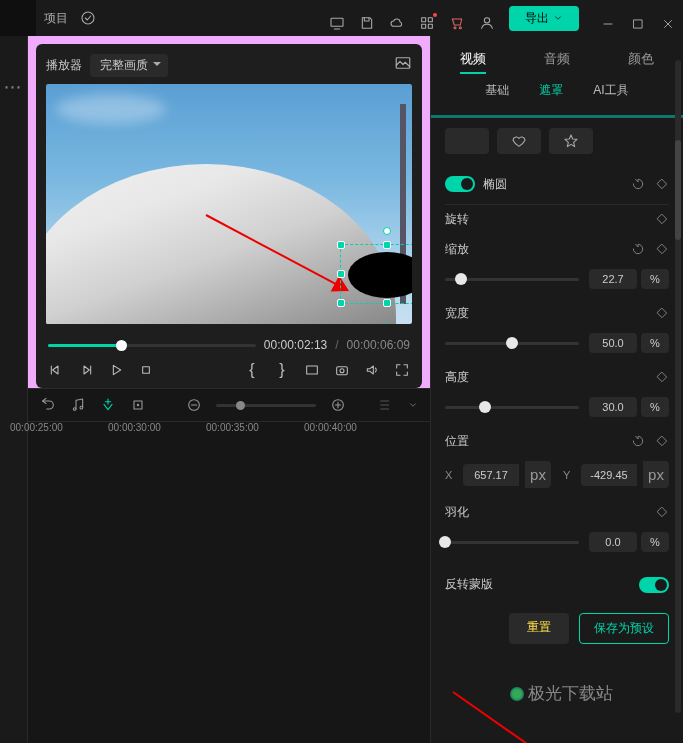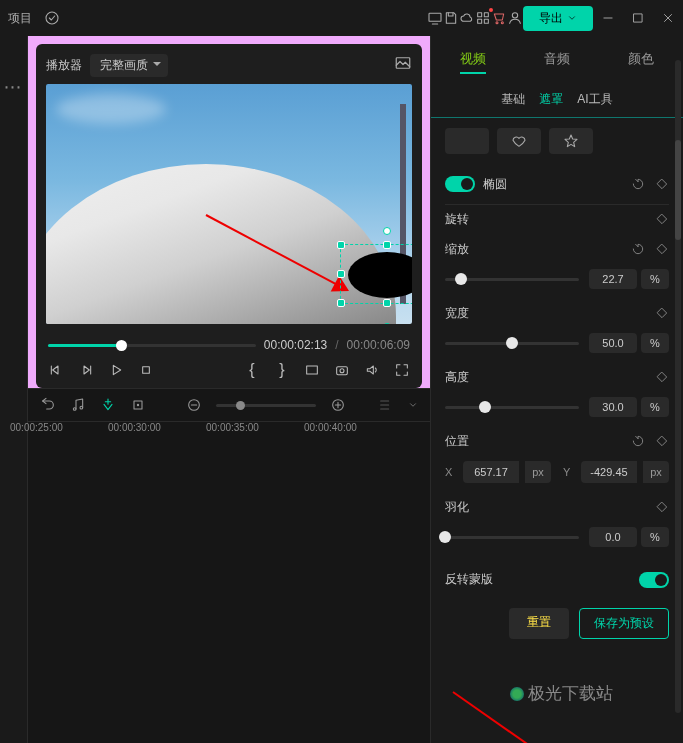--- a/index.html
+++ b/index.html
@@ -1,21 +1,21 @@
 <!DOCTYPE html>
 <html><head>
 <meta charset="utf-8">
 <style>
 * { margin: 0; padding: 0; box-sizing: border-box; font-family: "Microsoft YaHei", sans-serif; }
 body { background: #0f0f0f; color: #ccc; width: 683px; height: 743px; overflow: hidden; position: relative; }
 
 
-.topbar { height: 36px; display: flex; align-items: center; padding: 16px 8px; justify-content: space-between; background: #1a1a1a; }
+.topbar { height: 36px; display: flex; align-items: center; padding: 16px 8px; justify-content: space-between; background: #1a1a1a; margin-left: 36px; }
 .topbar-left { display: flex; align-items: center; gap: 12px; font-size: 12px; color: #aaa; }
-.topbar-right { display: flex; align-items: center; }
+.topbar-right { display: flex; align-items: flex-end; gap: 14px; }
 .topbar-icon { width: 16px; height: 16px; display: flex; align-items: center; justify-content: center; color: #aaa; cursor: pointer; }
 .export-btn { background: #00d4aa; color: #000; border-radius: 4px; padding: 4px 16px; font-size: 12px; display: flex; align-items: center; gap: 4px; cursor: pointer; }
 .win-controls { display: flex; gap: 16px; margin-left: 8px; }
 .win-icon { width: 14px; height: 14px; color: #aaa; cursor: pointer; }
 
 
 .main { display: flex; height: calc(100% - 36px); }
 .left-col { width: 28px; background: #1a1a1a; border-right: 1px solid #2a2a2a; padding-top: 40px; display:flex; justify-content:center; }
 .left-dots { color:#888; font-size:18px; letter-spacing:2px; }
 
@@ -67,23 +67,23 @@
 
 
 .ruler { height:24px; display:flex; background:#161616; position:relative; font-size:10px; color:#888; padding-left:10px;}
 .ruler-tick { width:100px; position:relative;}
 .ruler-tick span{ position:absolute; left:-28px;}
 .timeline-area { flex:1; background:#161616; position:relative;}
 
 
 .insp-tabs { display:flex; height:46px; align-items:center; justify-content:space-around;}
 .insp-tab { font-size:13px; color:#999; padding:12px 0; cursor:pointer; position:relative;}
-.insp-tab.active { color:#84cc16; }
+.insp-tab.active { color:#ffffff; }
 .insp-tab.active::after{ content:''; position:absolute; bottom:6px; left:0; right:0; height:2px; background:#00d4aa;}
-.insp-subtabs { display:flex; height:36px; align-items:center; justify-content:center; gap:14px; border-bottom:1px solid #0f766e;}
+.insp-subtabs { display:flex; height:36px; justify-content:center; gap:30px; border-bottom:3px solid #0f766e;}
 .insp-subtab { font-size:12px; color:#bbb; cursor:pointer;}
 .insp-subtab.active{ color:#00d4aa;}
 
 .shape-boxes { display:flex; gap:8px; padding:10px 14px; }
 .shape-box { width:44px; height:26px; background:#2a2a2a; border-radius:4px; display:flex; align-items:center; justify-content:center; cursor:pointer; color:#aaa;}
 
 .prop-section { padding: 10px 14px 4px; }
 .prop-row { display:flex; align-items:center; justify-content:space-between; margin-bottom:10px; min-height:20px;}
 .prop-label { font-size:12px; color:#ccc;}
 .toggle { width:30px; height:16px; background:#00d4aa; border-radius:8px; position:relative; cursor:pointer;}
@@ -99,21 +99,21 @@
 .unit-box { background:#2a2a2a; border-radius:4px; padding:4px 0; font-size:11px; color:#ccc; min-width:28px; text-align:center;}
 .val-group{ display:flex; gap:4px;}
 
 .rot-row { display:flex; align-items:center; gap:10px; margin-bottom:14px;}
 .rot-knob { width:22px; height:22px; border-radius:50%; background:radial-gradient(circle at 35% 35%, #fff, #888); cursor:pointer;}
 .rot-val { flex:1; background:#2a2a2a; border-radius:4px; padding:5px 10px; font-size:11px; color:#ccc;}
 
 .pos-row { display:flex; align-items:center; gap:6px; margin-bottom:14px;}
 .pos-label { font-size:11px; color:#888; width:12px;}
 .pos-val { background:#2a2a2a; border-radius:4px 0 0 4px; padding:5px 0; font-size:11px; color:#ccc; flex:1; text-align:center;}
-.pos-unit { background:#2a2a2a; border-radius:0 4px 4px 0; padding:5px 0; font-size:11px; color:#999; width:26px; text-align:center;}
+.pos-unit { background:#2a2a2a; border-radius:0 4px 4px 0; padding:5px 0; font-size:15px; color:#999; width:26px; text-align:center;}
 
 .toggle-row{ display:flex; align-items:center; justify-content:space-between; padding:6px 14px 12px;}
 
 .footer-btns { display:flex; gap:10px; padding:8px 14px 14px; justify-content:flex-end;}
 .btn-reset { background:#2a2a2a; color:#fde047; border-radius:4px; padding:6px 18px; font-size:12px; cursor:pointer;}
 .btn-save { background:transparent; border:1px solid #00d4aa; color:#00d4aa; border-radius:4px; padding:6px 14px; font-size:12px; cursor:pointer;}
 
 .red-arrow2 { position:absolute; right:100px; bottom:50px; width:130px; height:2px; background:#e00; transform:rotate(35deg); transform-origin:left center;}
 .red-arrow2::after{ content:''; position:absolute; right:-2px; top:-7px; border-left:14px solid #e00; border-top:8px solid transparent; border-bottom:8px solid transparent;}
 

